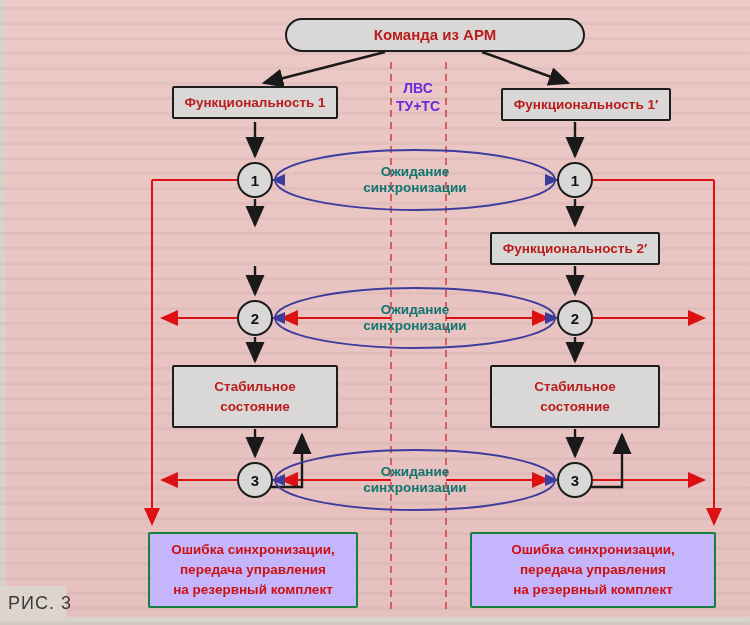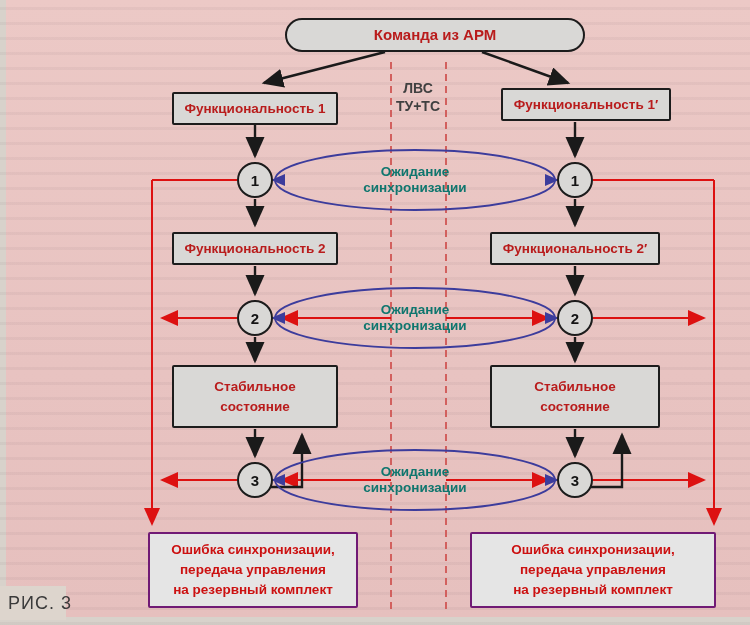--- a/index.html
+++ b/index.html
@@ -30,25 +30,25 @@
     background:#d9d8d6;border:2px solid #1c1c1c;
     display:flex;align-items:center;justify-content:center;
     font-size:15px;font-weight:bold;color:#141414;
   }
   .sync-label{
     position:absolute;width:170px;text-align:center;white-space:pre-line;
     font-size:13.5px;font-weight:bold;color:#0f766e;line-height:1.2;
   }
   .lan-label{
     position:absolute;width:70px;text-align:center;white-space:pre-line;
-    font-size:14px;font-weight:bold;color:#404040;line-height:1.25;
+    font-size:14px;font-weight:bold;color:#6d28d9;line-height:1.25;
   }
   .error-box{
     position:absolute;box-sizing:border-box;
-    background:#e5e5e5;border:2px solid #701a75;border-radius:2px;
+    background:#c4b5fd;border:2px solid #15803d;border-radius:2px;
     display:flex;align-items:center;justify-content:center;
     font-size:13.5px;font-weight:bold;color:#cc1111;text-align:center;
     white-space:pre-line;line-height:1.5;
   }
   .caption-patch{position:absolute;left:0;top:586px;width:66px;height:34px;background:#ddd5cd;}
   .caption{
     position:absolute;left:8px;top:593px;font-size:18px;color:#3a3a3a;letter-spacing:1px;
   }
 </style>
 </head>
@@ -118,23 +118,22 @@
       <polygon points="271,480 285,474 285,486"></polygon>
       <polygon points="559,480 545,474 545,486"></polygon>
     </g>
   </svg>
 
   <div class="box pill" style="left:285px;top:18px;width:300px;height:34px;">Команда из АРМ</div>
 
   <div class="lan-label" style="left:383px;top:80px;">ЛВС
 ТУ+ТС</div>
 
-  <div class="box" style="left:172px;top:92px;width:166px;height:33px;">Функциональность 1</div>
+  <div class="box" style="left:172px;top:86px;width:166px;height:33px;">Функциональность 1</div>
   <div class="circle" style="left:237px;top:162px;">1</div>
-  <div class="box" style="left:172px;top:232px;width:166px;height:33px;">Функциональность 2</div>
   <div class="circle" style="left:237px;top:300px;">2</div>
   <div class="box" style="left:172px;top:365px;width:166px;height:63px;">Стабильное
 состояние</div>
   <div class="circle" style="left:237px;top:462px;">3</div>
   <div class="error-box" style="left:148px;top:532px;width:210px;height:76px;">Ошибка синхронизации,
 передача управления
 на резервный комплект</div>
 
   <div class="box" style="left:501px;top:88px;width:170px;height:33px;">Функциональность 1′</div>
   <div class="circle" style="left:557px;top:162px;">1</div>

